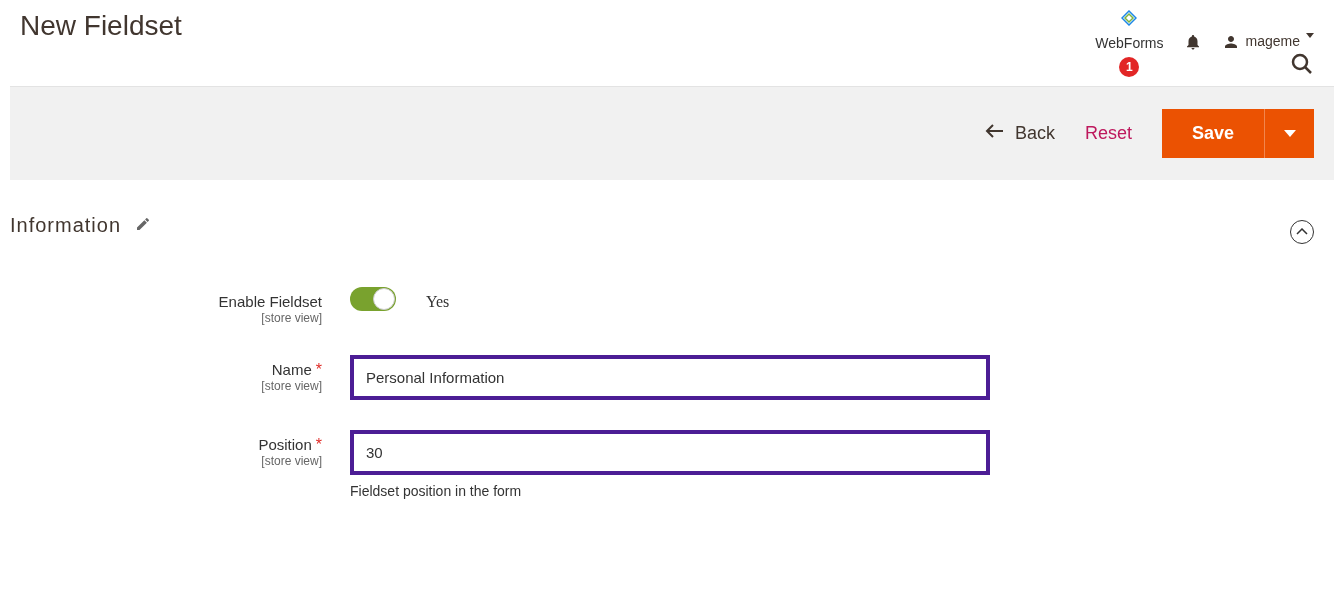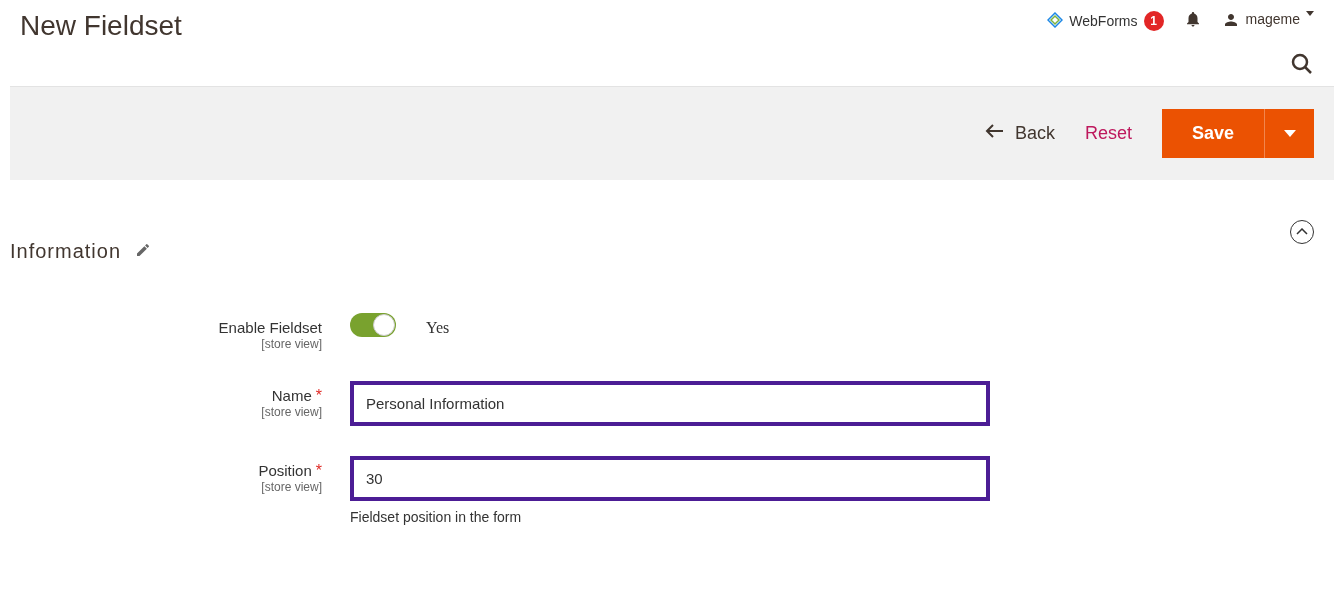--- a/index.html
+++ b/index.html
@@ -28,20 +28,21 @@
   display: flex;
   align-items: center;
   gap: 20px;
 }
 .webforms-link {
   display: flex;
   align-items: center;
   gap: 6px;
   color: #333;
   font-size: 14px;
+  flex-direction: column;
 }
 .badge {
   background: #e22626;
   color: #fff;
   border-radius: 50%;
   width: 20px;
   height: 20px;
   display: inline-flex;
   align-items: center;
   justify-content: center;
@@ -112,21 +113,21 @@
   justify-content: center;
   cursor: pointer;
 }
 .caret-down-white {
   width: 0; height: 0;
   border-left: 6px solid transparent;
   border-right: 6px solid transparent;
   border-top: 7px solid #fff;
 }
 .section {
-  padding: 60px 20px 20px 10px;
+  padding: 34px 20px 20px 10px;
   position: relative;
 }
 .section-header {
   display: flex;
   align-items: center;
   gap: 14px;
   padding-bottom: 10px;
 }
 .section-title {
   font-size: 20px;

